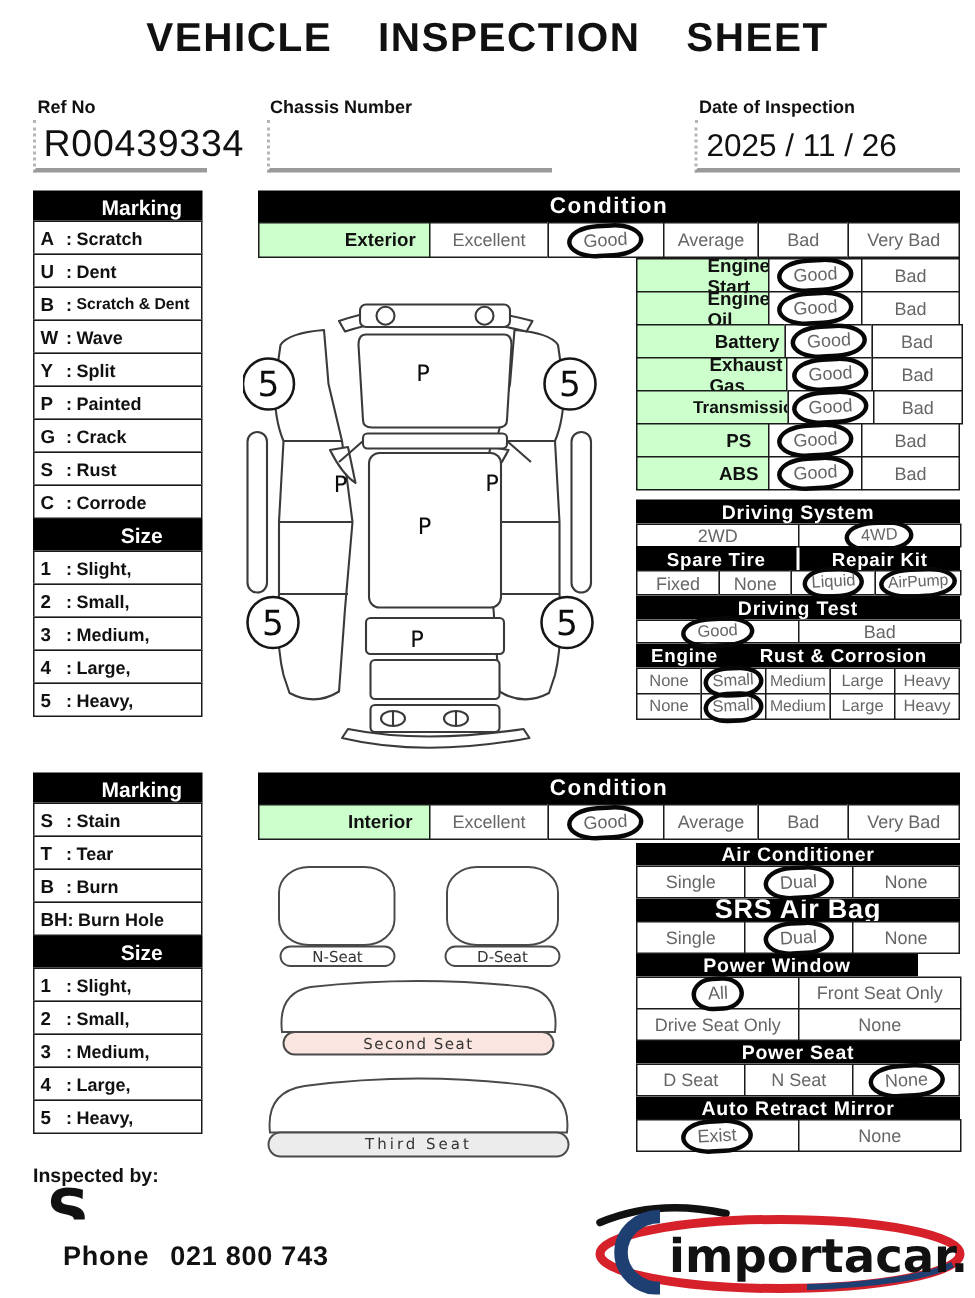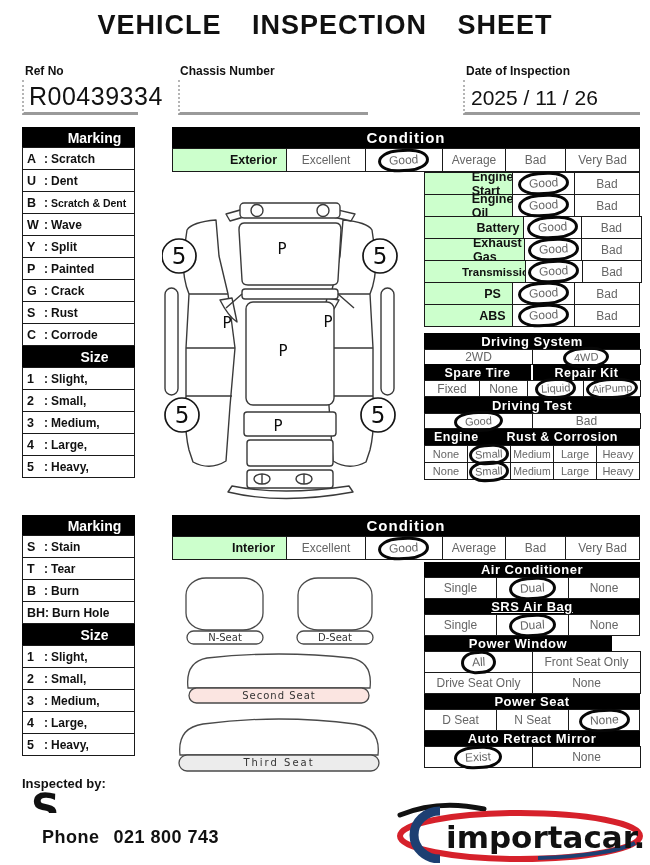--- a/index.html
+++ b/index.html
@@ -472,21 +472,21 @@
       <div class="cell" style="width:73px;height:22px;">
           <span class="opt">Single</span>
         </div>
       <div class="cell" style="width:73px;height:22px;">
           <span class="opt circled">Dual</span>
         </div>
       <div class="cell" style="width:72px;height:22px;">
           <span class="opt">None</span>
         </div>
     </div>
-    <div class="bar" style="height:15px;font-size:13px;width:216px;text-decoration:underline;">SRS Air Bag</div>
+    <div class="bar" style="height:15px;font-size:18px;width:216px;">SRS Air Bag</div>
     <div class="row">
       <div class="cell" style="width:73px;height:22px;">
           <span class="opt">Single</span>
         </div>
       <div class="cell" style="width:73px;height:22px;">
           <span class="opt circled">Dual</span>
         </div>
       <div class="cell" style="width:72px;height:22px;">
           <span class="opt">None</span>
         </div>

